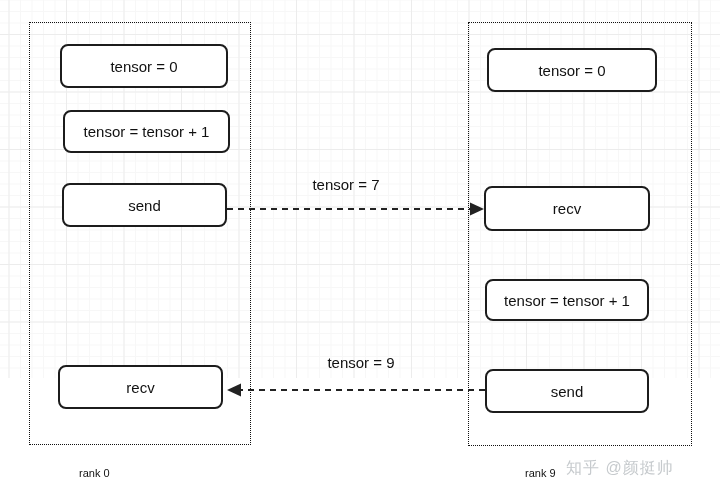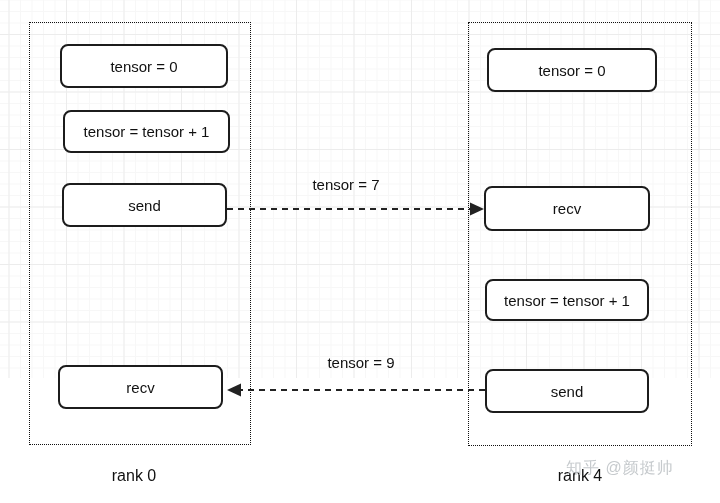--- a/index.html
+++ b/index.html
@@ -47,22 +47,22 @@
     position: absolute;
     width: 110px;
     text-align: center;
     font-size: 15px;
     color: #111111;
     white-space: nowrap;
   }
   .rank-label {
     position: absolute;
     width: 110px;
-    text-align: center;
-    font-size: 16px;
+    text-align: left;
+    font-size: 11px;
     color: #111111;
     white-space: nowrap;
   }
   .arrow-svg { position: absolute; overflow: visible; }
   #watermark {
     position: absolute;
     left: 566px; top: 458px;
     font-size: 16px;
     color: #c6cacd;
     letter-spacing: 1px;
@@ -89,21 +89,21 @@
   <div id="rank1-container" class="rank-container"></div>
 
   <div class="node" style="left:487px; top:48px;  width:170px;">tensor = 0</div>
 
   <div class="node" style="left:484px; top:186px; width:166px; height:45px;">recv</div>
 
   <div class="node" style="left:485px; top:279px; width:164px; height:42px;">tensor = tensor + 1</div>
 
   <div class="node" style="left:485px; top:369px; width:164px;">send</div>
 
-  <div class="rank-label" style="left:525px; top:467px;">rank 4</div>
+  <div class="rank-label" style="left:525px; top:467px;">rank 9</div>
 
   <div class="edge-label" style="left:291px; top:176px;">tensor = 7</div>
 
   <svg class="arrow-svg" style="left:226px; top:197px;" width="260" height="24">
     <line x1="1" y1="12" x2="244" y2="12" stroke="#222222" stroke-width="2" stroke-dasharray="6 5"></line>
     <polygon points="258,12 244,5.5 244,18.5" fill="#222222"></polygon>
   </svg>
 
   <div class="edge-label" style="left:306px; top:354px;">tensor = 9</div>
 

